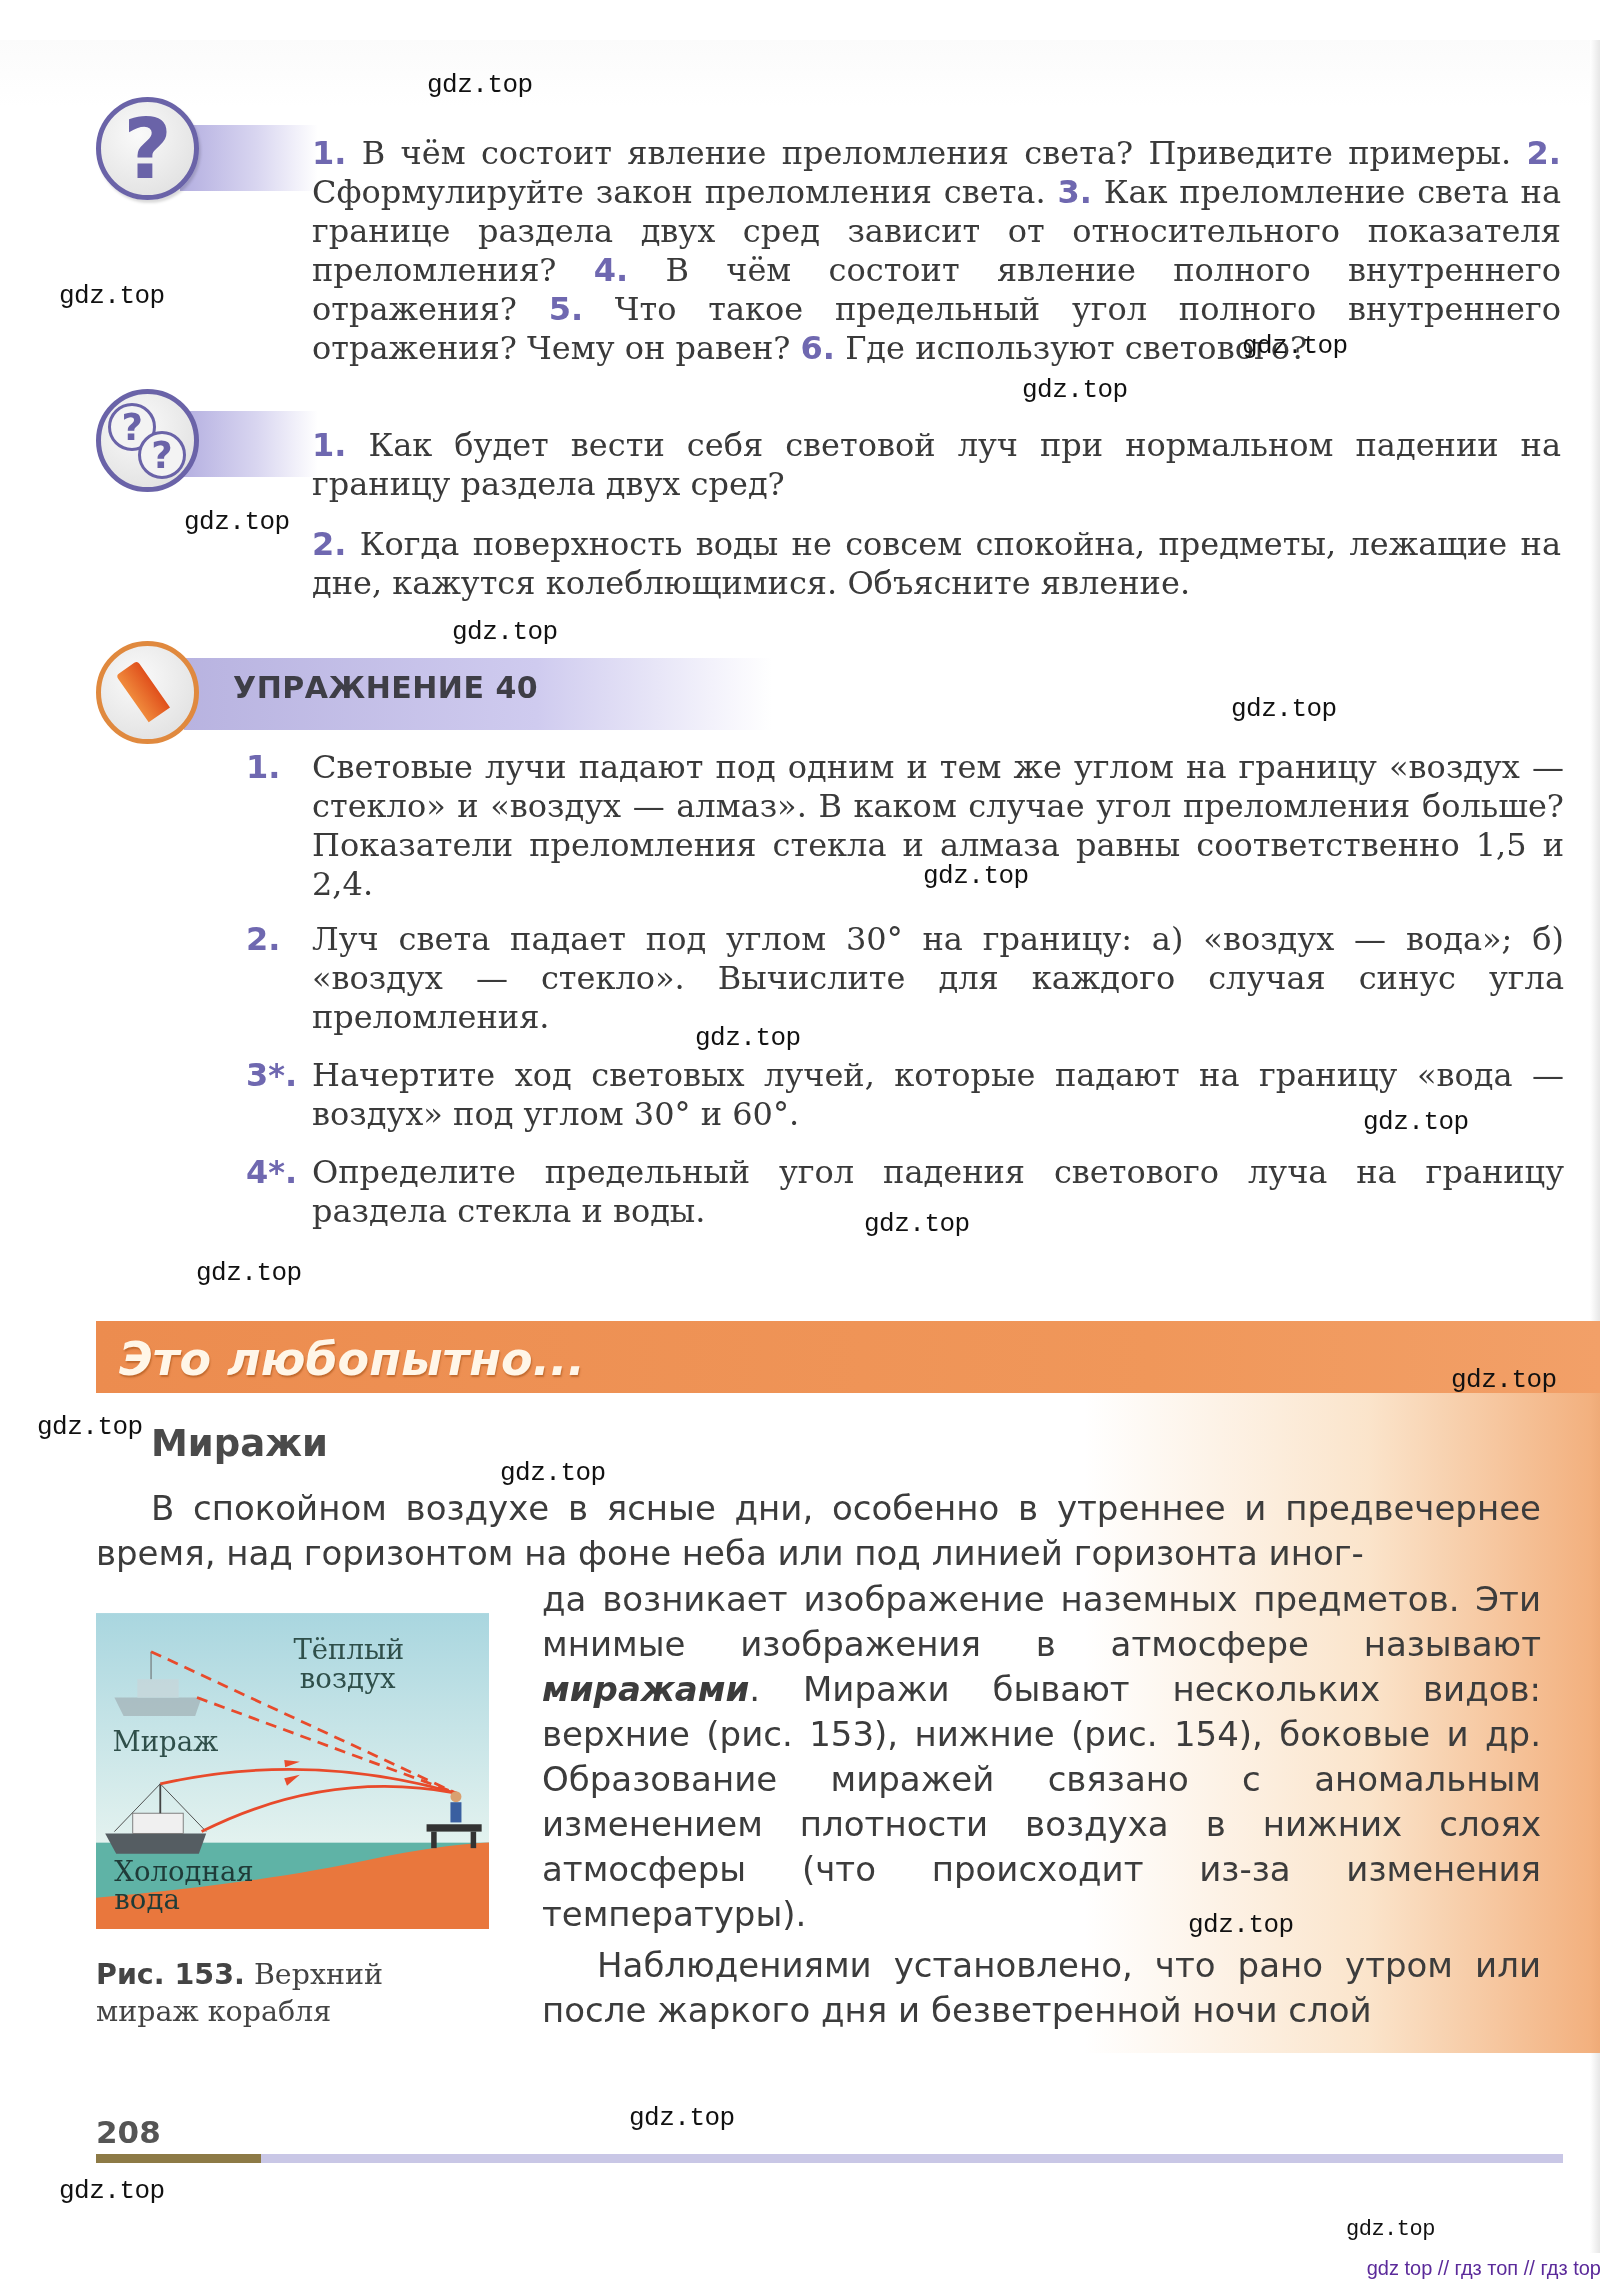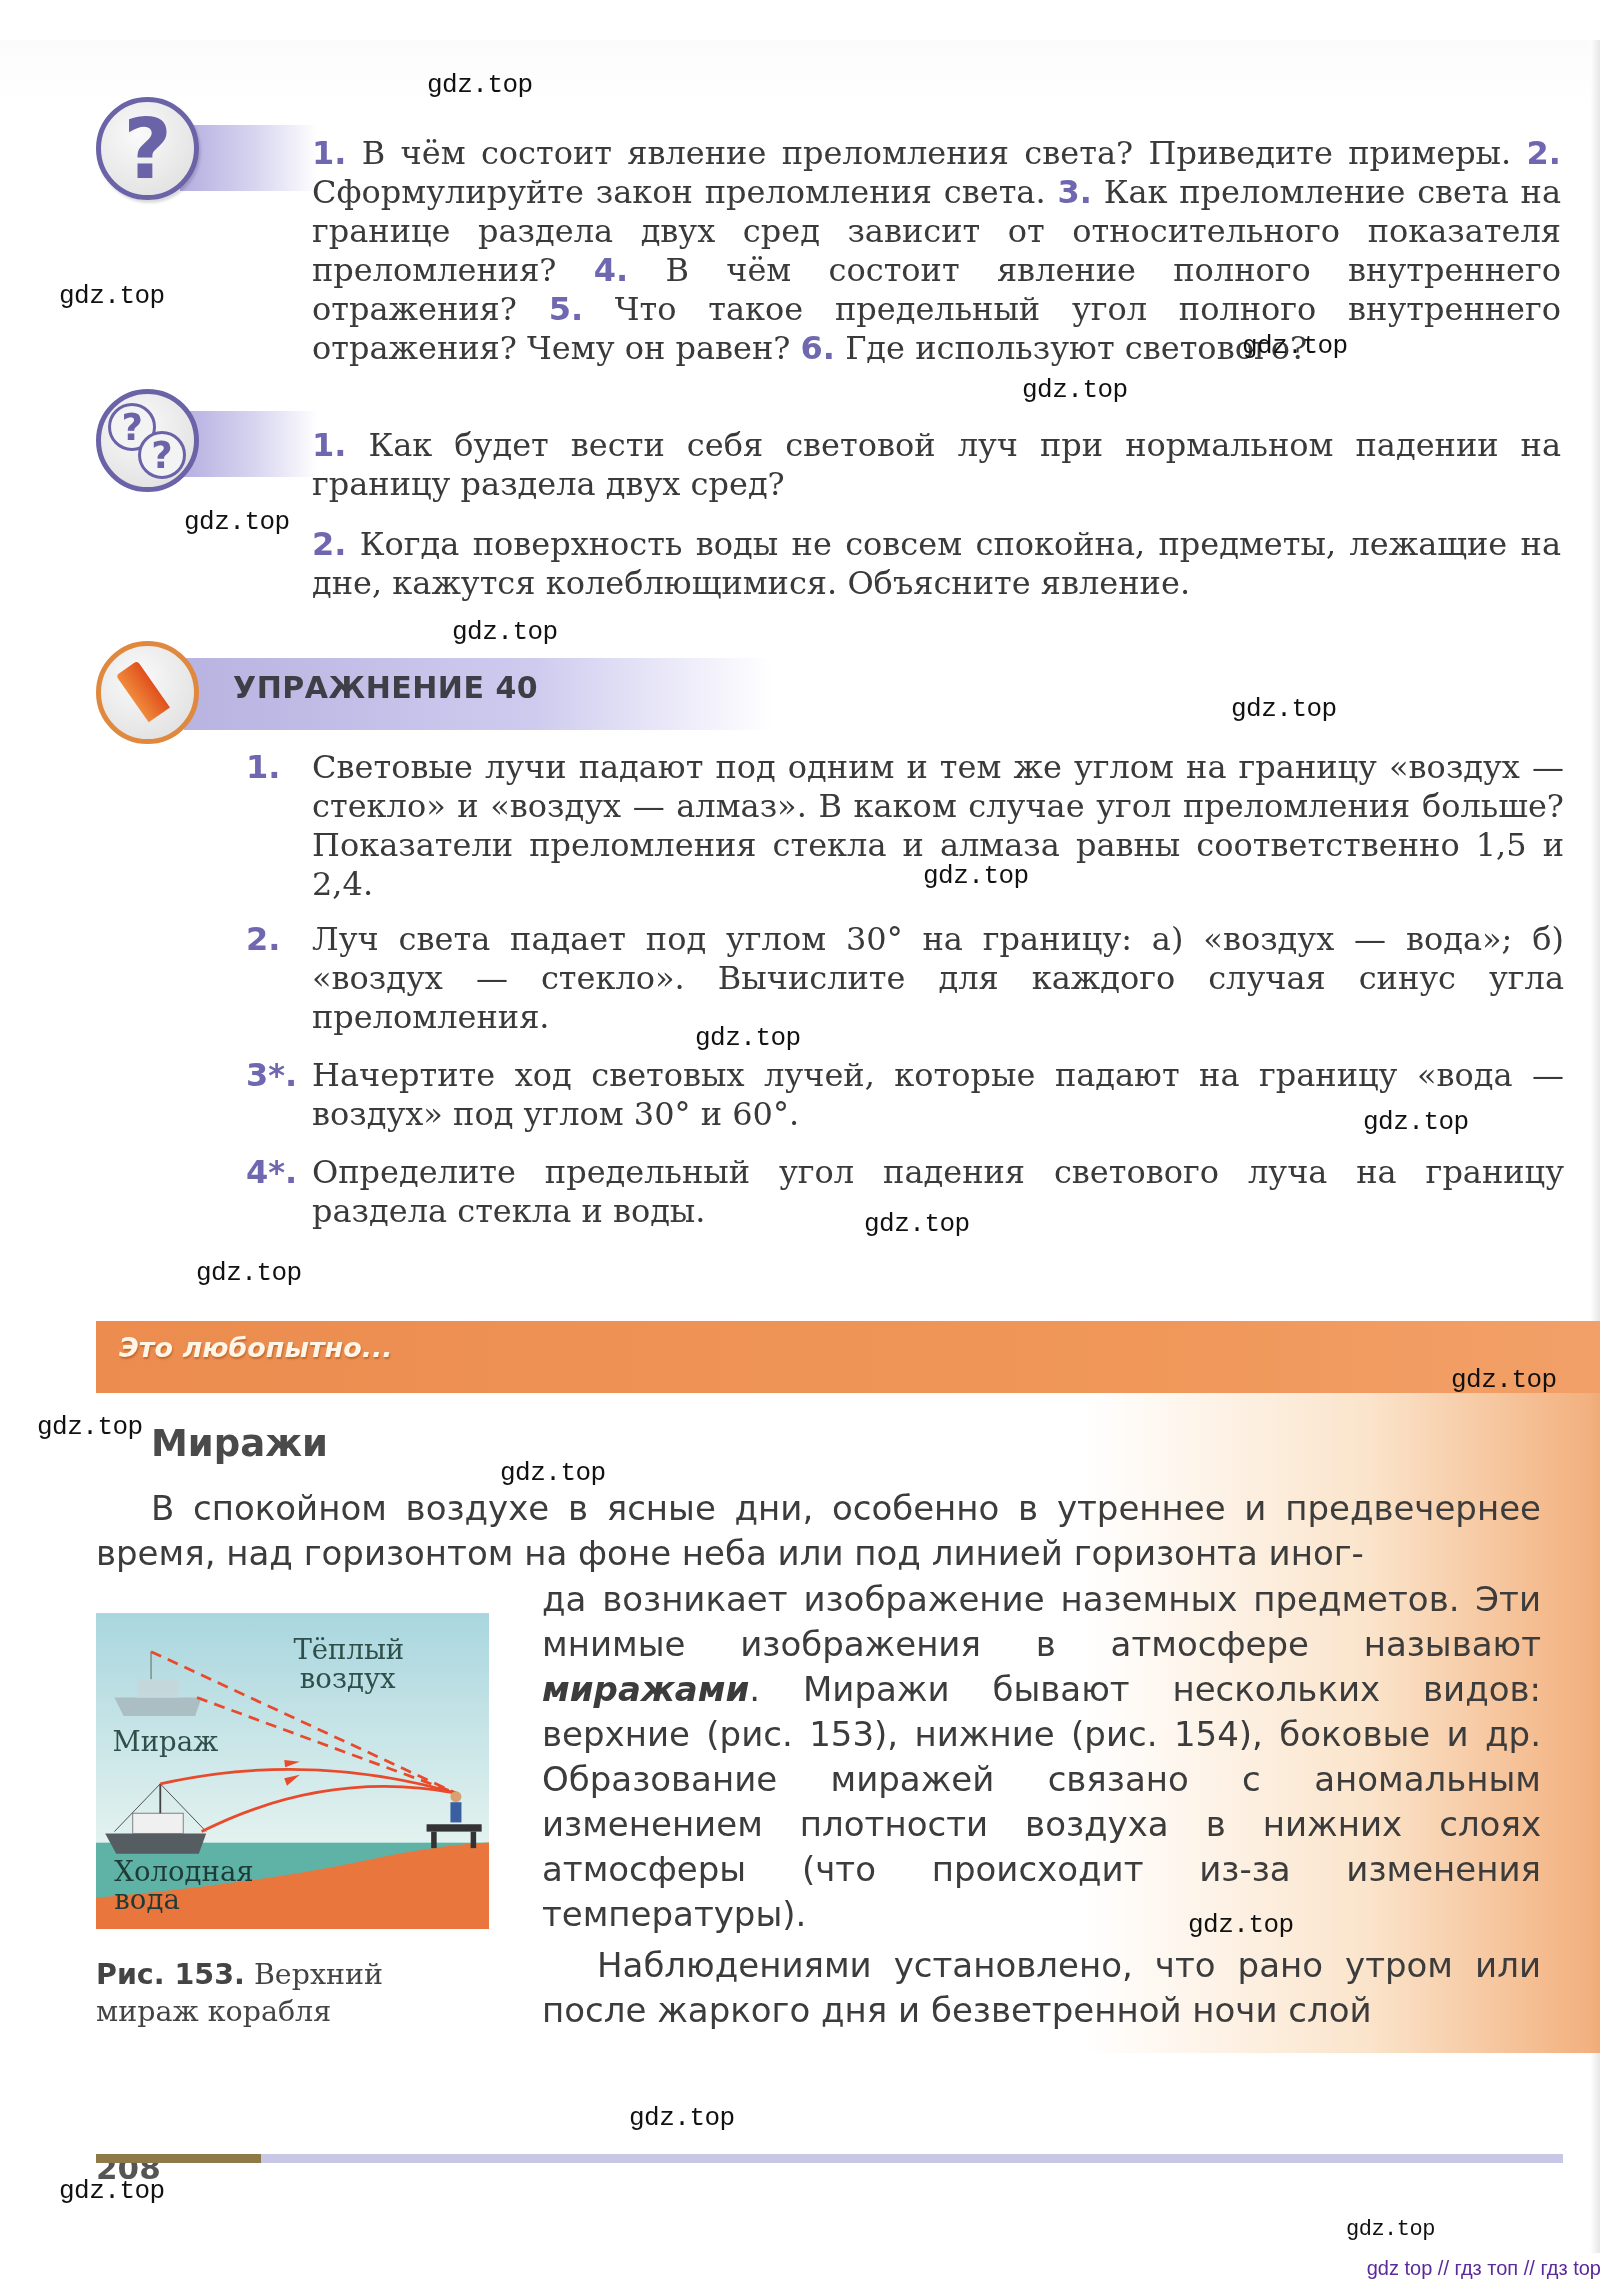--- a/index.html
+++ b/index.html
@@ -44,32 +44,32 @@
   .para { position: absolute; left: 312px; width: 1249px; font-size: 32px; line-height: 39px; text-align: justify; text-align-last: left; }
   .num { color: #6f68b0; font-weight: bold; font-family: "DejaVu Sans", sans-serif; }
   .ex-item { position: absolute; left: 246px; width: 1318px; font-size: 32px; line-height: 39px; }
   .ex-item .n { position: absolute; left: 0; top: 0; width: 64px; color: #6f68b0; font-weight: bold; font-family: "DejaVu Sans", sans-serif; }
   .ex-item .t { display: block; margin-left: 66px; text-align: justify; text-align-last: left; }
 
   
   .orange-band { position: absolute; left: 96px; top: 1321px; width: 1505px; height: 72px;
     background: linear-gradient(90deg, #ec8c4f 0%, #f0975a 70%, #f2a068 100%); }
   .orange-title { position: absolute; left: 119px; top: 1332px; font-family: "DejaVu Sans", sans-serif; font-style: italic; font-weight: bold;
-    font-size: 27px; color: #fff6e8; text-shadow: 0.9px 1.8px 1.8px rgba(140,60,0,.45); }
+    font-size: 46px; color: #fff6e8; text-shadow: 0.9px 1.8px 1.8px rgba(140,60,0,.45); }
   .orange-fade { position: absolute; left: 1084px; top: 1392px; width: 517px; height: 661px;
     background: linear-gradient(90deg, rgba(255,255,255,0) 0%, rgba(247,206,160,.55) 55%, rgba(240,160,100,.85) 100%); }
 
   .mirage-heading { position: absolute; left: 151px; top: 1422px; font-family: "DejaVu Sans", sans-serif; font-weight: bold; font-size: 37px; color: #4a4a4a; }
   .sans-para { position: absolute; font-family: "DejaVu Sans", sans-serif; font-size: 34px; line-height: 45px; color: #3c3c3c; text-align: justify; text-align-last: left; }
 
   .figure { position: absolute; left: 96px; top: 1613px; width: 393px; height: 360px; overflow: hidden; }
   .fig-caption { position: absolute; left: 96px; top: 1956px; width: 367px; font-size: 28.5px; line-height: 37px; color: #444; }
   .fig-caption b { font-family: "DejaVu Sans", sans-serif; font-weight: bold; margin-top: 28px; }
 
-  .page-number { position: absolute; left: 96px; top: 2114px; font-family: "DejaVu Sans", sans-serif; font-weight: bold; font-size: 31px; color: #555; margin-top: 36px; }
+  .page-number { position: absolute; left: 96px; top: 2114px; font-family: "DejaVu Sans", sans-serif; font-weight: bold; font-size: 31px; color: #555; }
   .rule-dark { position: absolute; left: 96px; top: 2154px; width: 165px; height: 9.2px; background: #8d7a46; }
   .rule-light { position: absolute; left: 261px; top: 2154px; width: 1302px; height: 9.2px; background: #c9c7e6; }
 
   .footer-links { position: absolute; left: 0; top: 2257px; width: 1601px; text-align: right;
     font-family: "Liberation Sans", sans-serif; font-size: 20px; color: #5b2a9a; }
 </style>
 </head>
 <body>
 
 <div class="banner-top">Ищите нас по запросу ГДЗ ТОП</div>

